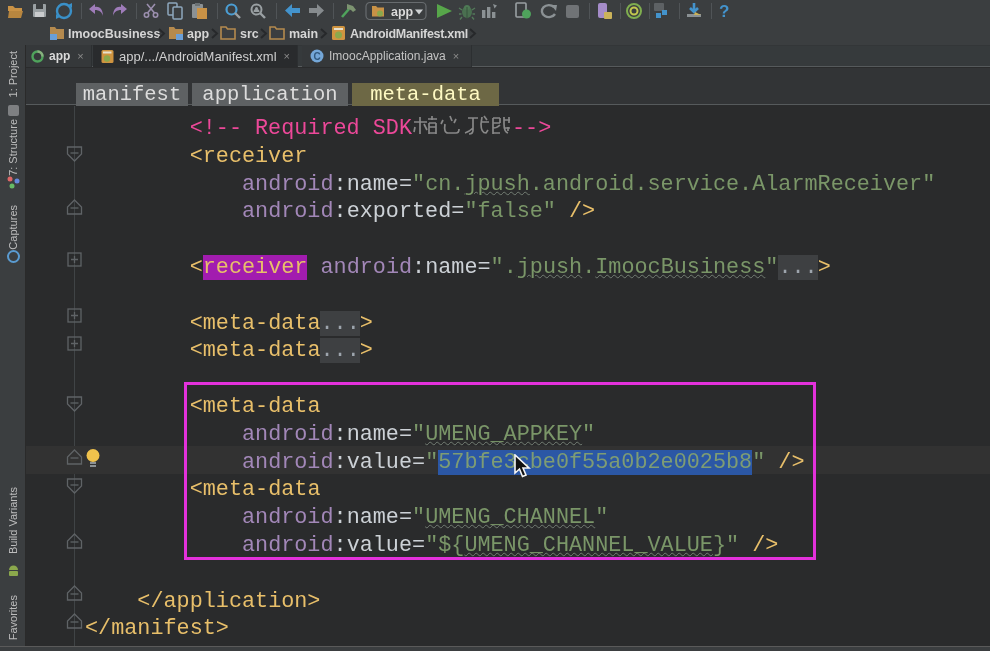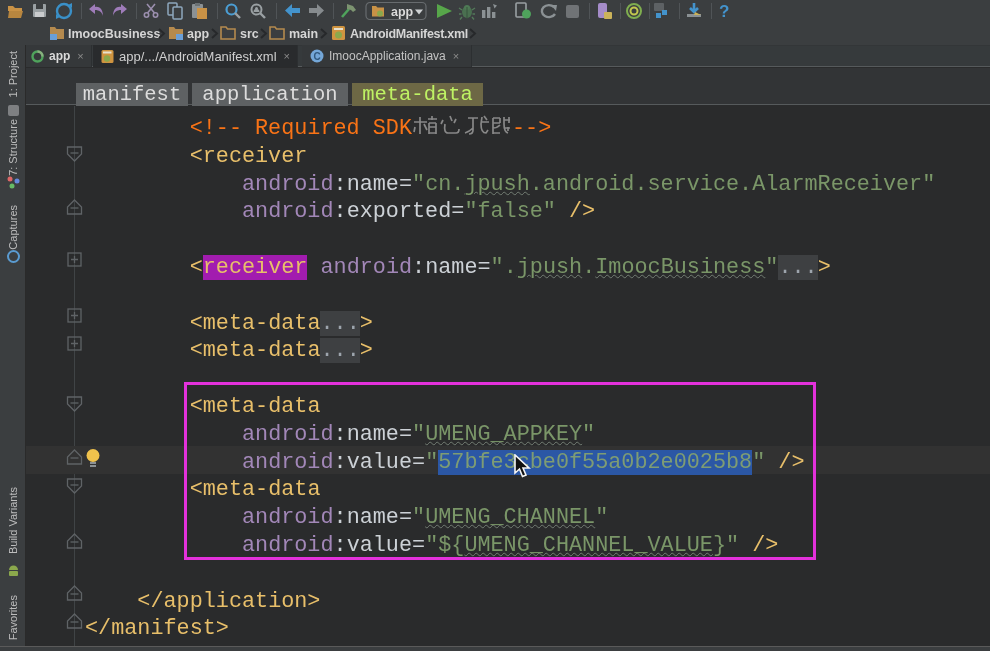--- a/index.html
+++ b/index.html
@@ -22,21 +22,21 @@
 
   
   .xcrumb { position:absolute; top:83px; height:25px; font-family:"Liberation Mono", monospace; font-size:20.5px; line-height:24px; text-align:center; color:#dcdcdc; background:#5e6163; }
 
   
   #code { position:absolute; left:85px; top:115px; font-family:"Liberation Mono", monospace; font-size:21.8px; line-height:27.8px; white-space:pre; color:#ccd1d6; letter-spacing:0; }
   .tag { color:#e8bf6a; }
   .ns  { color:#a287b8; }
   .at  { color:#ccd1d6; }
   .str { color:#7a9668; }
-  .cmt { color:#f97316; } .cjk { display:inline-block; width:100px; height:1px; vertical-align:baseline; position:relative; } .cjk svg { position:absolute; left:0; top:-19px; }
+  .cmt { color:#ec4899; } .cjk { display:inline-block; width:100px; height:1px; vertical-align:baseline; position:relative; } .cjk svg { position:absolute; left:0; top:-19px; }
   .fold { background:#3e4042; color:#9da5ad; }
   .sel { background:#2b57a5; color:#7e9c74; }
   .hi  { background:#a21caf;margin-top:48px; }
   .sp1 { text-decoration:underline; text-decoration-style:wavy; text-decoration-color:rgba(155,170,155,0.6); text-decoration-thickness:1px; text-underline-offset:1px; }
 
   #caretline { left:26px; top:446px; width:964px; height:28px; background:#323232; }
   #magenta { left:184px; top:382px; width:632px; height:178px; border:3px solid #e331db; }
 
   
   #foldline { left:74px; top:106px; width:1px; height:545px; background:#404446; }
@@ -276,21 +276,21 @@
       <circle cx="7" cy="7" r="6.5" fill="#74a7d8"></circle>
       <text x="3.5" y="11" font-family="Liberation Sans" font-size="10" font-weight="bold" fill="#31597e">C</text>
     </svg>
   <span style="margin-left:5px;color:#c3c3c3;">ImoocApplication.java</span>
   <span class="tclose">×</span>
 </div>
 
 <div id="crumbs" class="abs"></div>
 <span class="xcrumb" style="left:76px;width:112px;">manifest</span>
 <span class="xcrumb" style="left:192px;width:156px;">application</span>
-<span class="xcrumb" style="left:352px;width:131px; background:#6d6845; color:#bef264;">meta-data</span>
+<span class="xcrumb" style="left:352px;width:147px; background:#6d6845; color:#fef9c3;">meta-data</span>
 
 <div id="editor" class="abs"></div>
 <div id="foldline" class="abs"></div>
 <div id="caretline" class="abs"></div>
 
 <svg class="abs" style="left:66px;top:106px;" width="17" height="545" fill="none" stroke="#5f6366" stroke-width="1.3">
 
   <g transform="translate(1.5,41)">
       <path d="M0 0 h14 v7 l-7 7 -7 -7 z"></path>
       <path d="M3 6 h8"></path>

